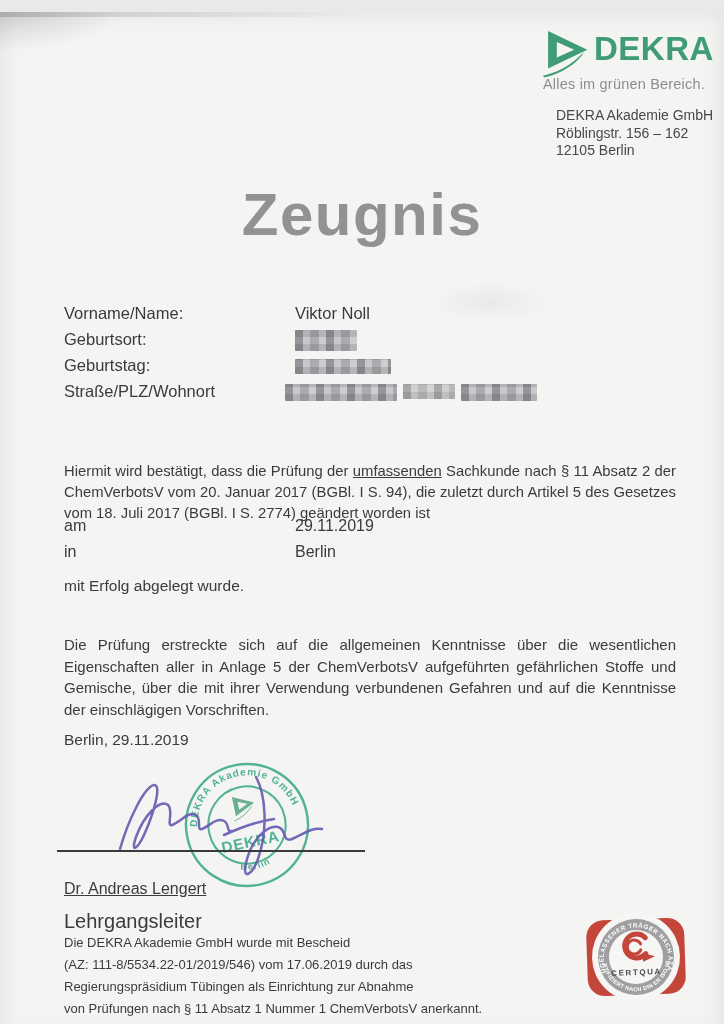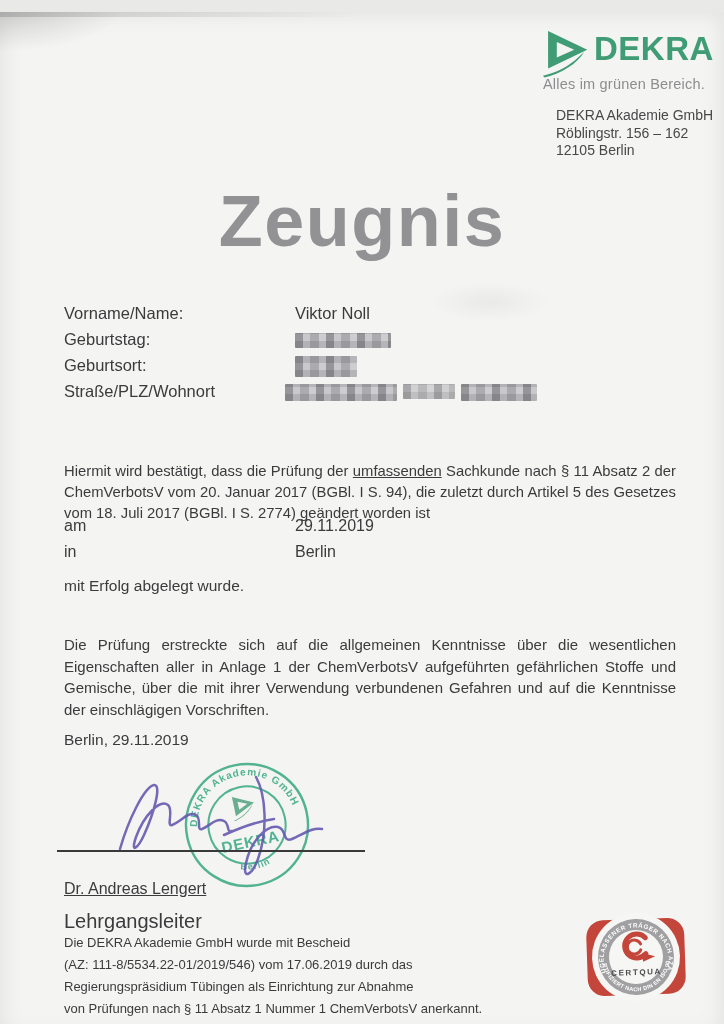--- a/index.html
+++ b/index.html
@@ -19,21 +19,21 @@
 
   
   .logo-arrow{position:absolute;left:542px;top:19px;width:47px;height:47px;}
   .brand-text{position:absolute;left:594px;top:18px;font-size:33px;font-weight:700;
     color:#3f9c75;letter-spacing:.5px;}
   .tagline{position:absolute;left:543px;top:64px;font-size:14.5px;color:#8d8d90;letter-spacing:.2px;}
   .address{position:absolute;left:556px;top:95px;font-size:14px;line-height:17.5px;color:#48484a;}
 
   
   .doc-title{position:absolute;left:0;right:0;top:168px;text-align:center;
-    font-size:72px;font-weight:700;letter-spacing:1.5px;color:#929295;}
+    font-size:60px;font-weight:700;letter-spacing:1.5px;color:#929295;}
 
   
   .form{position:absolute;left:64px;top:292px;width:560px;font-size:16.5px;}
   .form-row{position:relative;height:26px;}
   .form-label{display:inline-block;width:231px;}
   .form-value-bold{font-weight:400;}
   .pixel{display:inline-block;vertical-align:middle;background-color:#cfcfd1;border-radius:1px;
     background-image:
       repeating-linear-gradient(90deg,rgba(95,95,100,.50) 0 8px,rgba(190,190,195,.30) 8px 15px,rgba(130,130,135,.45) 15px 24px,rgba(205,205,210,.25) 24px 31px),
       repeating-linear-gradient(0deg,rgba(110,110,115,.35) 0 7px,rgba(200,200,205,.25) 7px 14px);}
@@ -86,24 +86,24 @@
     <div>12105 Berlin</div>
   </div>
 
   <div class="doc-title">Zeugnis</div>
 
   <div class="form">
     <div class="form-row">
       <span class="form-label">Vorname/Name:</span><span class="form-value-bold">Viktor Noll</span>
     </div>
     <div class="form-row">
-      <span class="form-label">Geburtstag:</span><span class="pixel" style="width:96px;height:15px;"></span>
+      <span class="form-label">Geburtsort:</span><span class="pixel" style="width:62px;height:21px;"></span>
     </div>
     <div class="form-row">
-      <span class="form-label">Geburtsort:</span><span class="pixel" style="width:62px;height:21px;"></span>
+      <span class="form-label">Geburtstag:</span><span class="pixel" style="width:96px;height:15px;"></span>
     </div>
     <div class="form-row">
       <span class="form-label">Straße/PLZ/Wohnort</span><span class="pixel-row" style="margin-left:-10px;">
           <span class="pixel" style="width:112px;height:17px;"></span>
           <span class="pixel" style="width:52px;height:15px;opacity:.8;"></span>
           <span class="pixel" style="width:76px;height:17px;"></span>
         </span>
     </div>
   </div>
 
@@ -112,21 +112,21 @@
   <div class="exam">
     <div>
       <span class="exam-label">am</span><span>29.11.2019</span>
     </div>
     <div>
       <span class="exam-label">in</span><span>Berlin</span>
     </div>
   </div>
   <div class="plain-line" style="top:565px;text-align:right;">mit Erfolg abgelegt wurde.</div>
 
-  <p class="para" style="top:607px;font-size:15px;line-height:21.5px;">Die Prüfung erstreckte sich auf die allgemeinen Kenntnisse über die wesentlichen Eigenschaften aller in Anlage 1 der ChemVerbotsV aufgeführten gefährlichen Stoffe und Gemische, über die mit ihrer Verwendung verbundenen Gefahren und auf die Kenntnisse der einschlägigen Vorschriften.</p>
+  <p class="para" style="top:607px;font-size:15px;line-height:21.5px;">Die Prüfung erstreckte sich auf die allgemeinen Kenntnisse über die wesentlichen Eigenschaften aller in Anlage 5 der ChemVerbotsV aufgeführten gefährlichen Stoffe und Gemische, über die mit ihrer Verwendung verbundenen Gefahren und auf die Kenntnisse der einschlägigen Vorschriften.</p>
 
   <div class="plain-line" style="top:719px;">Berlin, 29.11.2019</div>
 
   <svg class="stamp" viewBox="0 0 126 126">
     <defs>
       <path id="stampTopArc" d="M 16,77 A 49,49 0 1 1 110,77" fill="none"></path>
       <path id="stampBottomArc" d="M 26.8,88 A 44,44 0 0 0 99.2,88" fill="none"></path>
     </defs>
     <circle cx="63" cy="63" r="60" fill="none" stroke="#2fa57e" stroke-width="2.4"></circle>
     <circle cx="63" cy="63" r="38" fill="none" stroke="#2fa57e" stroke-width="2"></circle>

